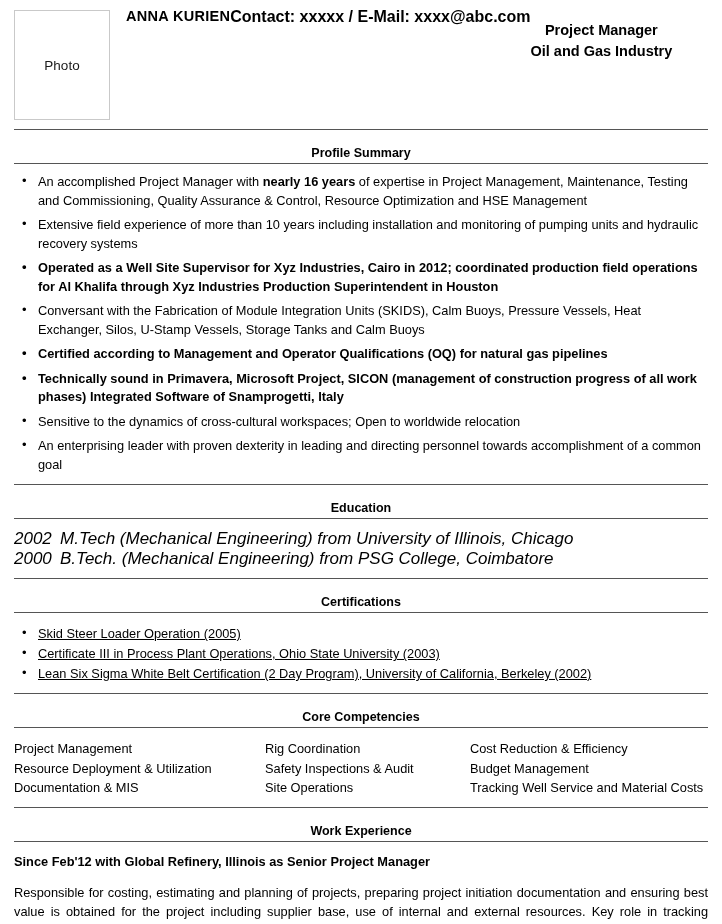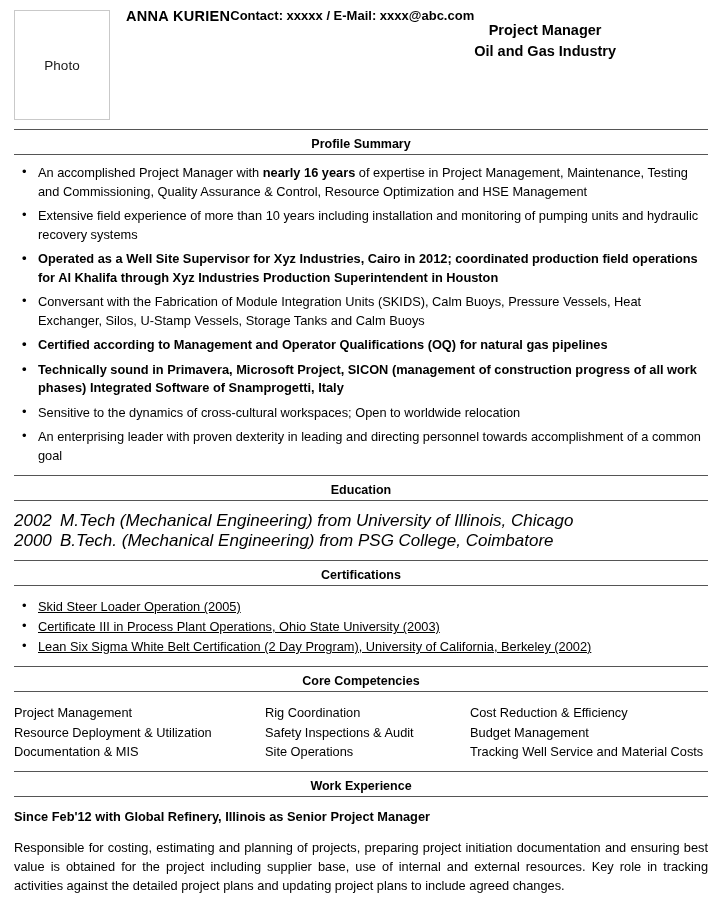--- a/index.html
+++ b/index.html
@@ -46,21 +46,21 @@
   }
   .name {
     text-align: center;
     font-weight: bold;
     font-size: 14.5px;
     letter-spacing: 0.3px;
     padding-bottom: 5px;
   }
   .contact {
     text-align: center;
-    font-size: 13px;
+    font-size: 16px;
     font-weight: bold;
     padding-bottom: 6px;
   }
   .contact .label { font-weight: bold; }
   .rule-strong {
     border-top: 2px solid #222;
     margin: 0;
   }
   .title-block {
     text-align: center;
@@ -72,21 +72,21 @@
     line-height: 21px;
   }
 
   
   .band {
     border-top: 1px solid #555;
     border-bottom: 1px solid #555;
     text-align: center;
     font-weight: bold;
     font-size: 12.5px;
-    padding: 7px 0 3px 0;
+    padding: 16px 0 3px 0;
     margin-top: 9px;
   }
 
   
   ul.bullets {
     list-style: none;
     margin: 9px 0 10px 0;
     padding: 0;
   }
   ul.bullets li {

